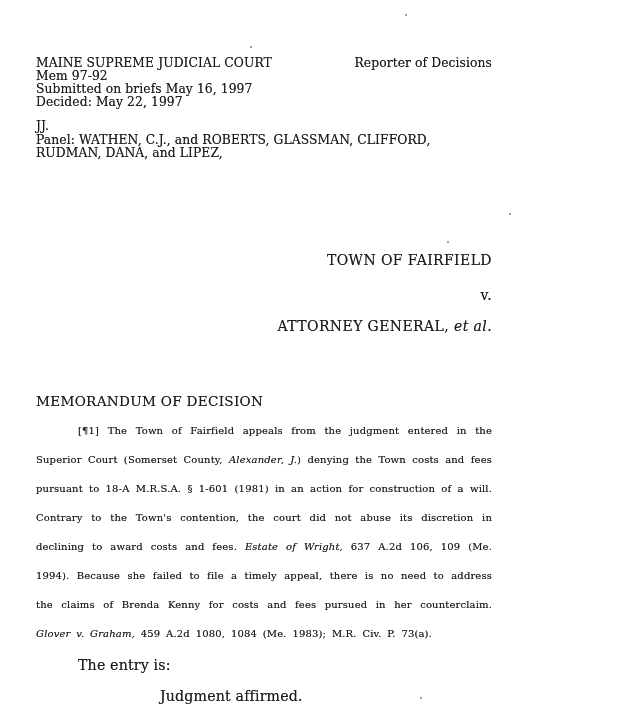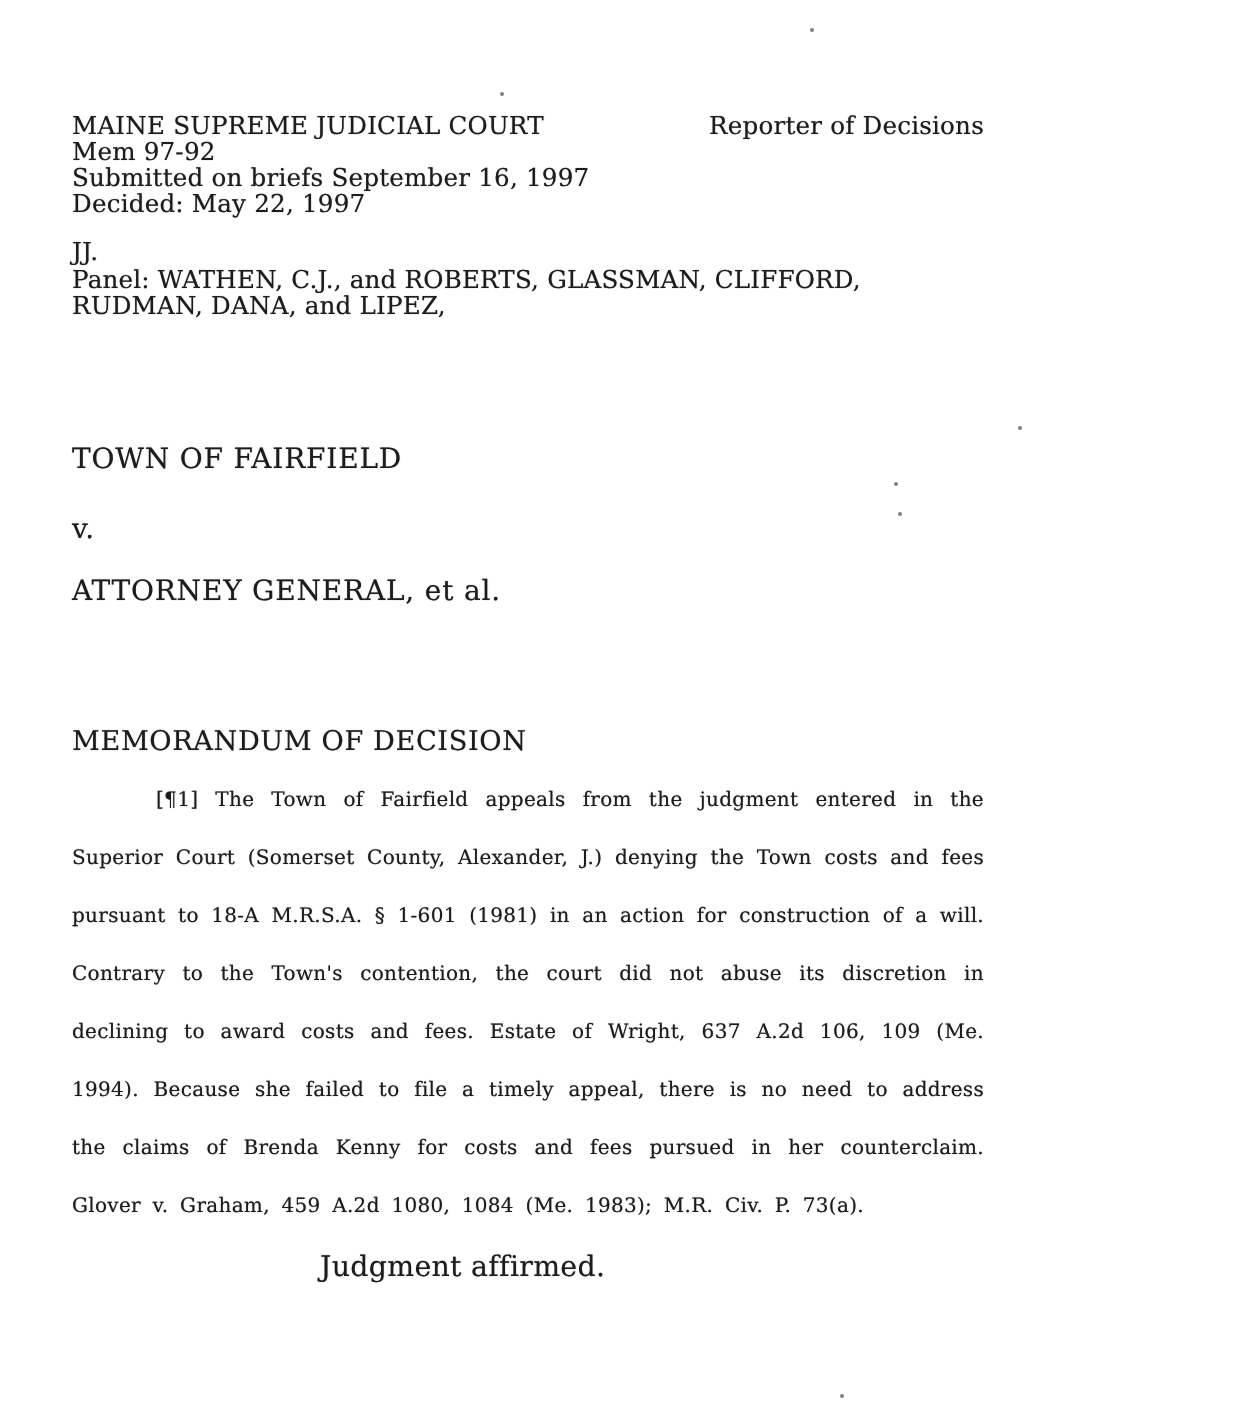--- a/index.html
+++ b/index.html
@@ -13,25 +13,25 @@
     text-shadow:0 0 .5px rgba(0,0,0,.55);
   }
   .content{position:absolute;left:36px;right:36px;top:57px;}
 
   
   .header-block{font-size:12.3px;line-height:13px;letter-spacing:.1px;}
   .row1{display:flex;justify-content:space-between;align-items:flex-start;}
   .panel-block{margin-top:11px;font-size:12.3px;line-height:13.5px;letter-spacing:.1px;}
 
   
-  .caption{text-align:left;margin-top:61px;font-size:14px;letter-spacing:.4px;}
+  .caption{text-align:right;margin-top:91px;font-size:14px;letter-spacing:.4px;}
   .cap-line{line-height:16px;}
   .cap-v{margin-top:19px;}
   .cap-def{margin-top:15px;}
-  .italic{}
+  .italic{font-style:italic;}
 
   
   .memo-heading{margin-top:59px;font-size:13.6px;letter-spacing:.3px;}
 
   
   .body-para{
     margin:7px 0 0 0;
     font-size:10px;
     line-height:29px;
     text-align:justify;
@@ -60,39 +60,40 @@
 
 <div class="page">
   <div class="content">
 
     <div class="header-block">
       <div class="row1">
         <span>MAINE SUPREME JUDICIAL COURT</span>
         <span>Reporter of Decisions</span>
       </div>
       <div>Mem 97-92</div>
-      <div>Submitted on briefs September 16, 1997</div>
+      <div>Submitted on briefs May 16, 1997</div>
       <div>Decided: May 22, 1997</div>
     </div>
 
     <div class="panel-block">
       <div>JJ.</div>
       <div>Panel:  WATHEN, C.J., and ROBERTS, GLASSMAN, CLIFFORD, RUDMAN, DANA, and LIPEZ,</div>
     </div>
 
     <div class="caption">
       <div class="cap-line">TOWN OF FAIRFIELD</div>
       <div class="cap-line cap-v">v.</div>
       <div class="cap-line cap-def"><span>ATTORNEY GENERAL, </span><span class="italic">et al.</span></div>
     </div>
 
     <div class="memo-heading">MEMORANDUM OF DECISION</div>
 
     <p class="body-para"><span>[¶1]  The Town of Fairfield appeals from the judgment entered in the Superior Court (Somerset County, </span><span class="italic">Alexander, J.</span><span>) denying the Town costs and fees pursuant to 18-A M.R.S.A. § 1-601 (1981) in an action for construction of a will.  Contrary to the Town's contention, the court did not abuse its discretion in declining to award costs and fees.  </span><span class="italic">Estate of Wright,</span><span> 637 A.2d 106, 109 (Me. 1994).  Because she failed to file a timely appeal, there is no need to address the claims of Brenda Kenny for costs and fees pursued in her counterclaim.  </span><span class="italic">Glover v. Graham,</span><span> 459 A.2d 1080, 1084 (Me. 1983); M.R. Civ. P. 73(a).</span></p>
 
+    <div class="entry-line">The entry is:</div>
     <div class="entry-text">Judgment affirmed.</div>
 
   </div>
 
   <span class="dot d1"></span>
   <span class="dot d2"></span>
   <span class="dot d3"></span>
   <span class="dot d4"></span>
   <span class="dot d5"></span>
   <span class="dot d6"></span>

